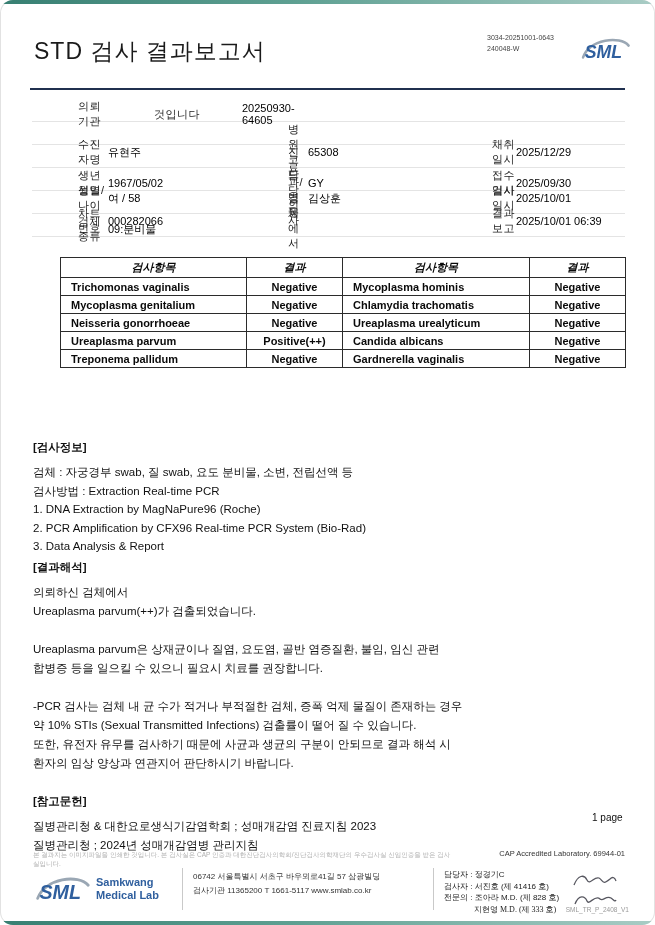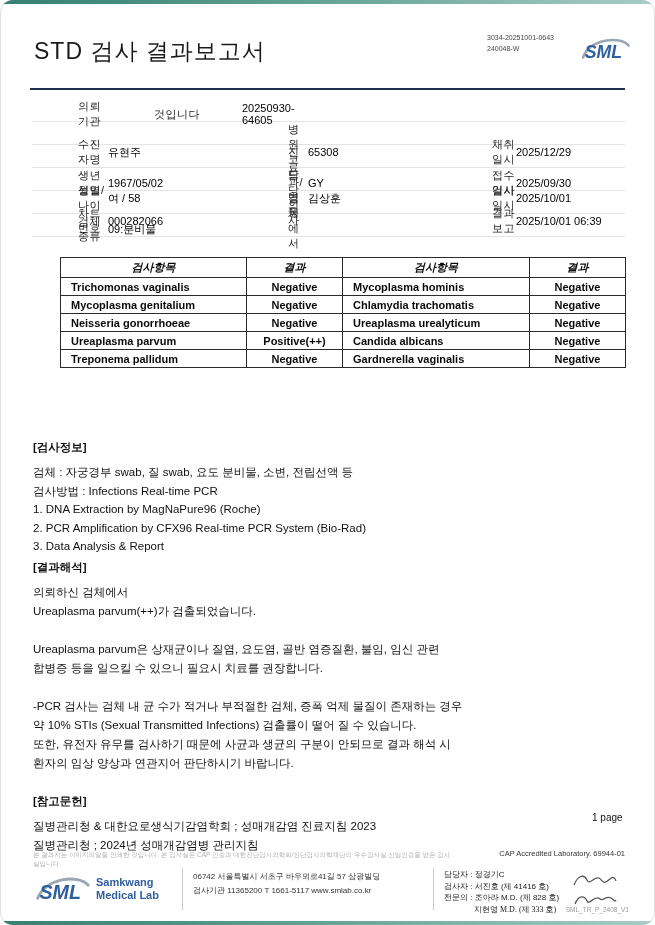--- a/index.html
+++ b/index.html
@@ -168,21 +168,21 @@
         <td class="res">Negative</td>
         <td class="item">Gardnerella vaginalis</td>
         <td class="res">Negative</td>
       </tr>
     </tbody>
   </table>
 
   <div class="sec" id="test-info">
     <div class="head">[검사정보]</div>
     <div class="line">검체 : 자궁경부 swab, 질 swab, 요도 분비물, 소변, 전립선액 등</div>
-    <div class="line">검사방법 : Infections Real-time PCR</div>
+    <div class="line">검사방법 : Extraction Real-time PCR</div>
     <div class="line">1. DNA Extraction by MagNaPure96 (Roche)</div>
     <div class="line">2. PCR Amplification by CFX96 Real-time PCR System (Bio-Rad)</div>
     <div class="line">3. Data Analysis &amp; Report</div>
   </div>
 
   <div class="sec" id="interp">
     <div class="head">[결과해석]</div>
     <div class="line">의뢰하신 검체에서</div>
     <div class="line">Ureaplasma parvum(++)가 검출되었습니다.</div>
     <div class="line"></div>

